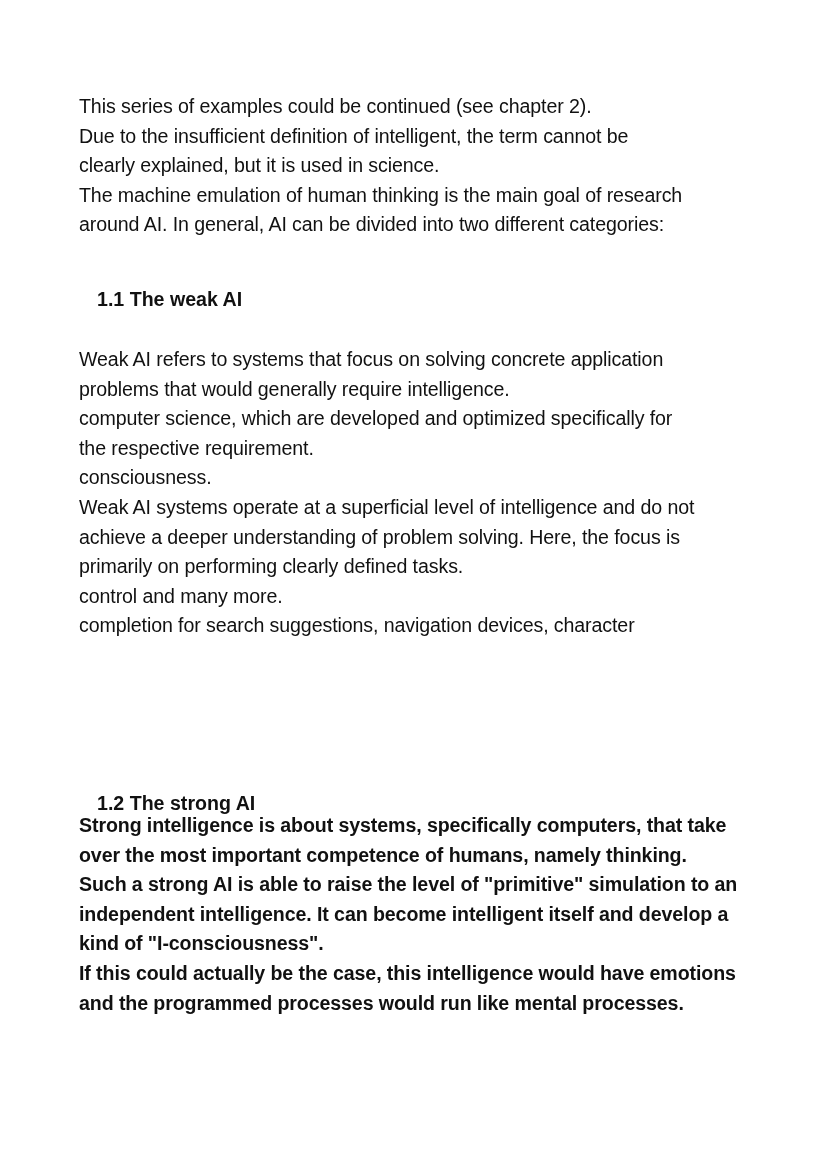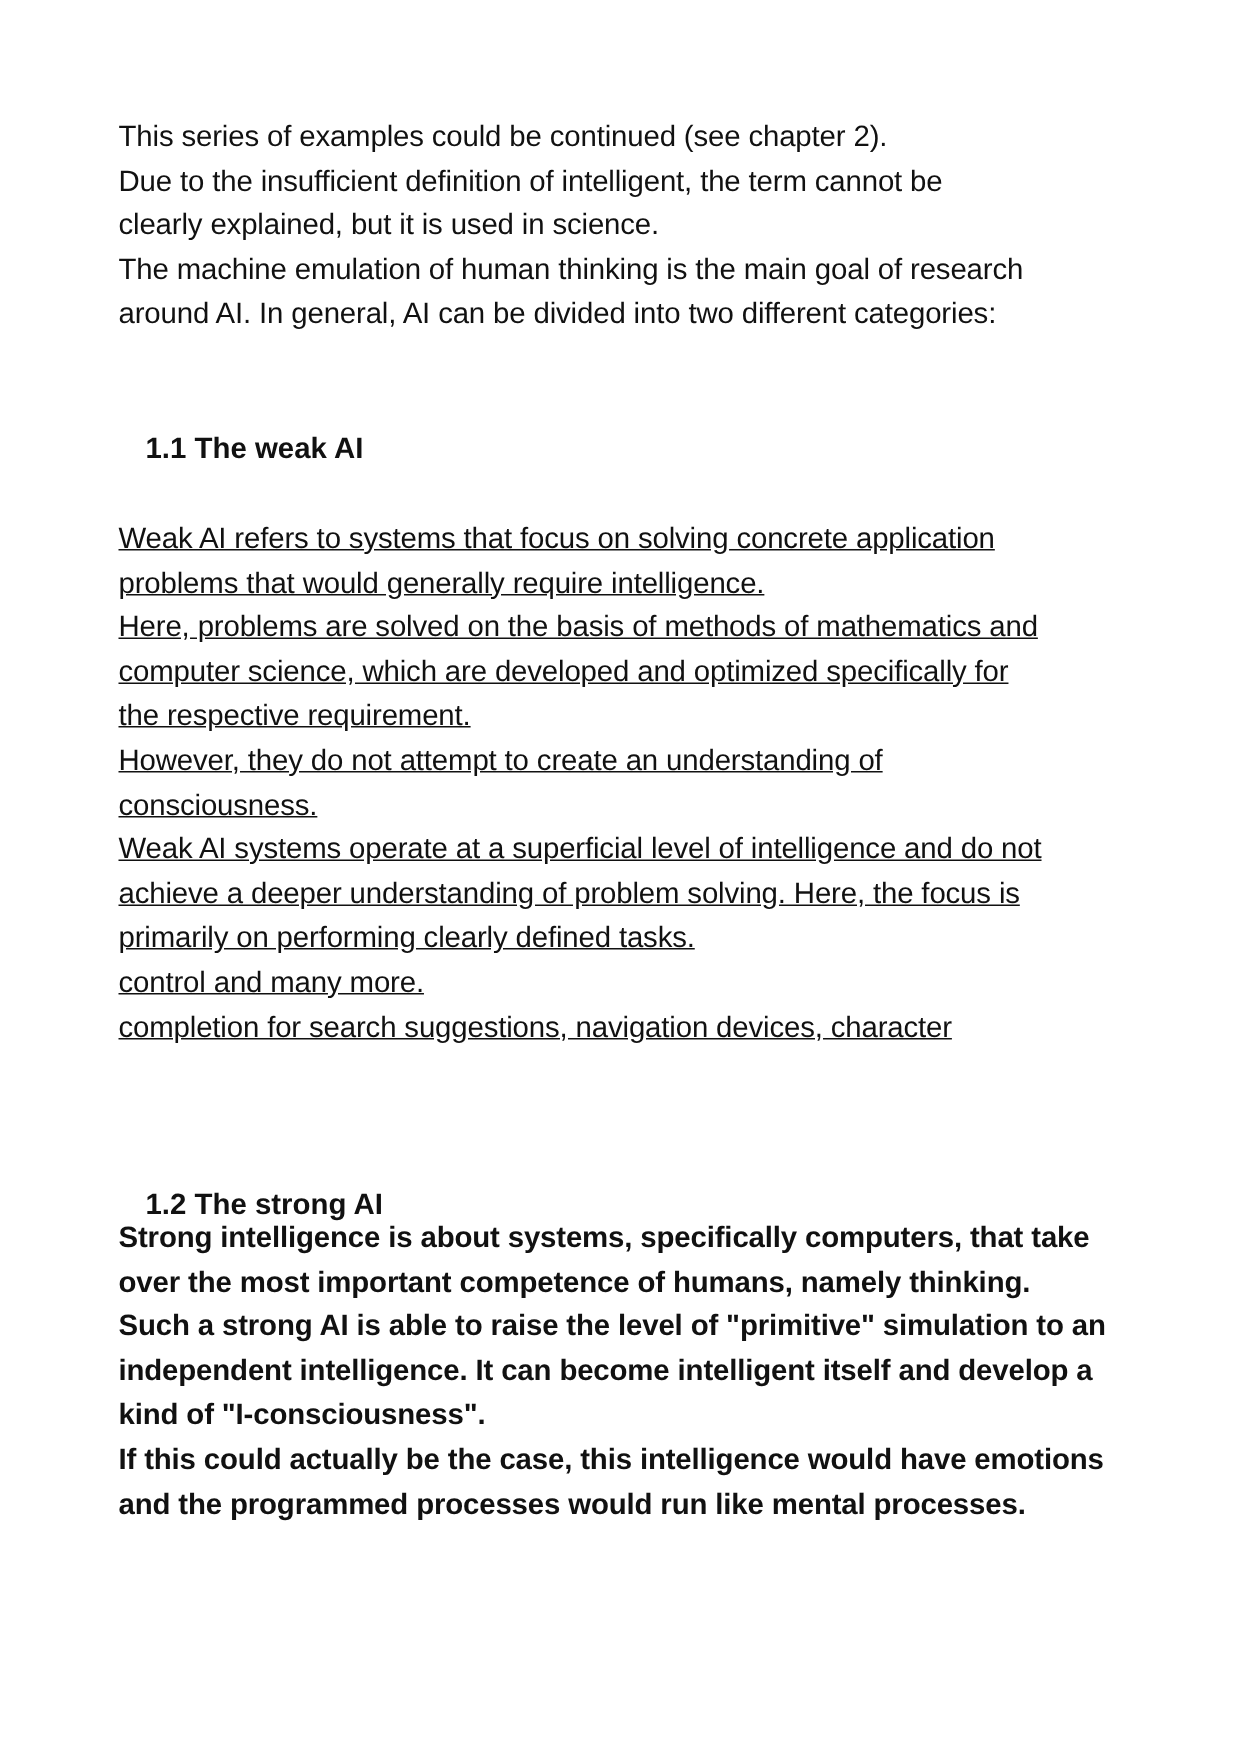--- a/index.html
+++ b/index.html
@@ -8,39 +8,37 @@
       font-family: "Liberation Sans", sans-serif; color: #111111; }
     .line { font-size: 19.6px; line-height: 29.6px; height: 29.6px; white-space: nowrap; letter-spacing: -0.1px; }
     .heading { font-size: 19.6px; font-weight: bold; line-height: 29.6px; height: 29.6px; white-space: nowrap; margin-left: 18px; }
     .block { position: absolute; left: 0; }
   </style>
 </head>
 <body>
 
 <div class="page">
 
-  <div class="block" style="top:1px;">
+  <div class="block" style="top:16px;">
     <div class="line">This series of examples could be continued (see chapter 2).</div>
     <div class="line">Due to the insufficient definition of intelligent, the term cannot be</div>
     <div class="line">clearly explained, but it is used in science.</div>
     <div class="line">The machine emulation of human thinking is the main goal of research</div>
     <div class="line">around AI. In general, AI can be divided into two different categories:</div>
   </div>
 
   <div class="block" style="top:209px;">
     <div class="heading">1.1 The weak AI</div>
   </div>
 
-  <div class="block" style="top:269px;text-decoration:underline;">
+  <div class="block" style="top:269px;">
     <div class="line">Weak AI refers to systems that focus on solving concrete application</div>
     <div class="line">problems that would generally require intelligence.</div>
-    <div class="line">Here, problems are solved on the basis of methods of mathematics and</div>
     <div class="line">computer science, which are developed and optimized specifically for</div>
     <div class="line">the respective requirement.</div>
-    <div class="line">However, they do not attempt to create an understanding of</div>
     <div class="line">consciousness.</div>
     <div class="line">Weak AI systems operate at a superficial level of intelligence and do not</div>
     <div class="line">achieve a deeper understanding of problem solving. Here, the focus is</div>
     <div class="line">primarily on performing clearly defined tasks.</div>
     <div class="line">control and many more.</div>
     <div class="line">completion for search suggestions, navigation devices, character</div>
   </div>
 
   <div class="block" style="top:713px;">
     <div class="heading">1.2 The strong AI</div>

